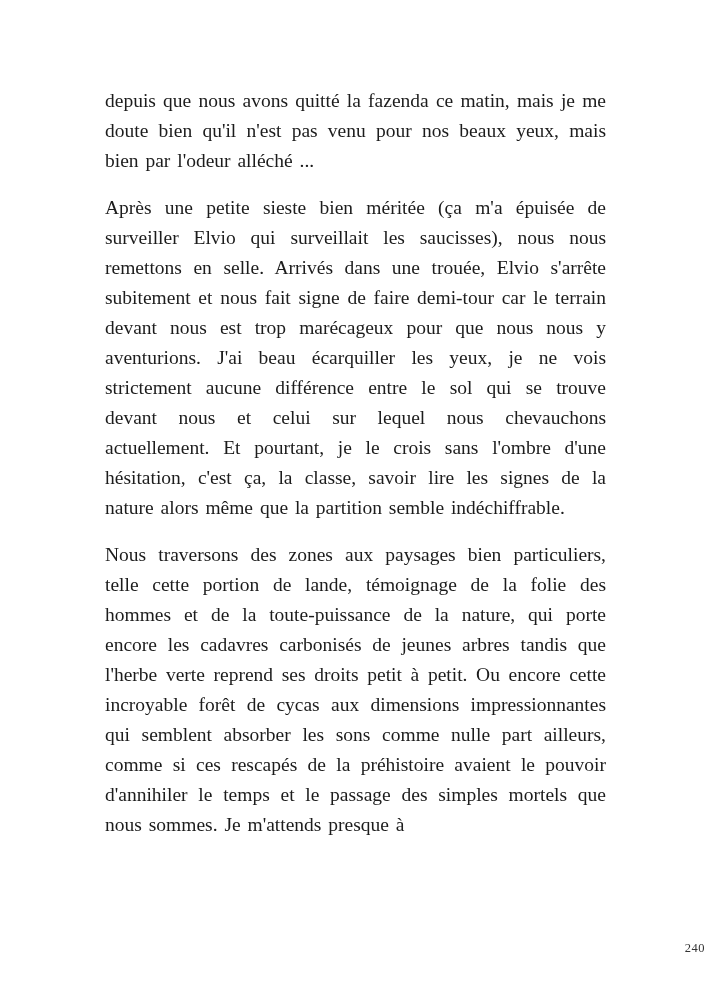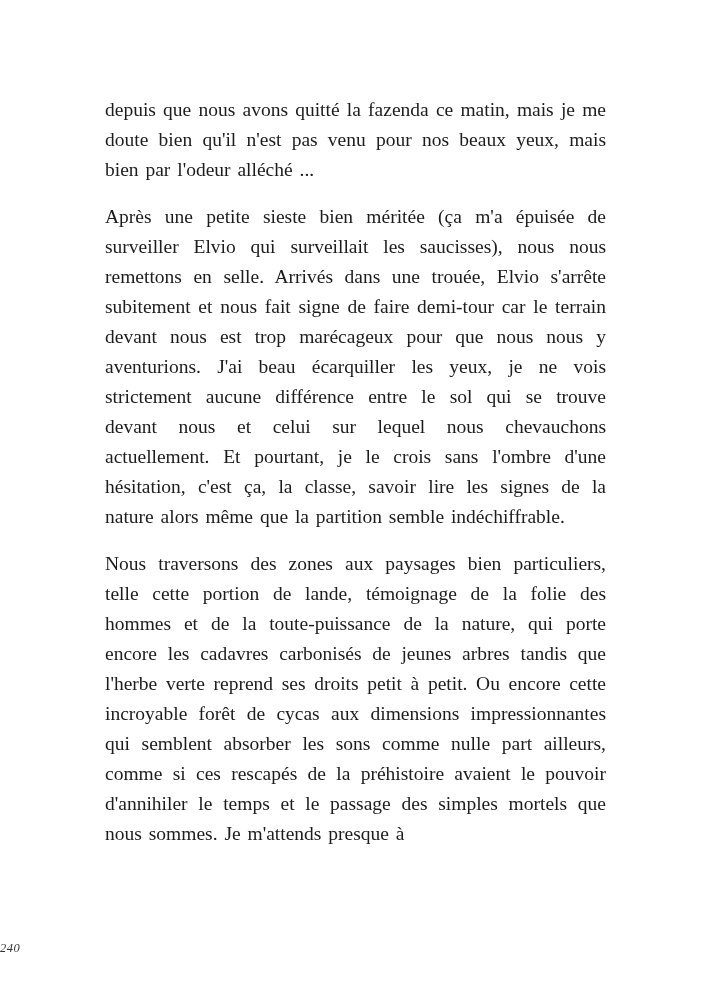--- a/index.html
+++ b/index.html
@@ -17,35 +17,34 @@
     overflow: hidden;
     box-sizing: border-box;
   }
   .text-block {
     position: absolute;
     left: 105px;
     top: 82px;
     width: 501px;
   }
   .text-block p {
-    margin: 13px 0 17px 0;
+    margin: 4px 0 17px 0;
     font-size: 19.5px;
     line-height: 30px;
     text-align: justify;
     text-justify: inter-word;
     word-spacing: 2px;
     color: #1c1c1c;
   }
   .page-footer {
     position: absolute;
     left: 0;
     right: 4px;
     bottom: 36px;
-    text-align: left;
-    font-style: italic;
+    text-align: right;
   }
   .page-number {
     font-size: 12.5px;
     color: #333333;
     font-family: "Liberation Serif", "DejaVu Serif", serif;
     letter-spacing: 0.5px;
   }
 </style>
 </head>
 <body>

